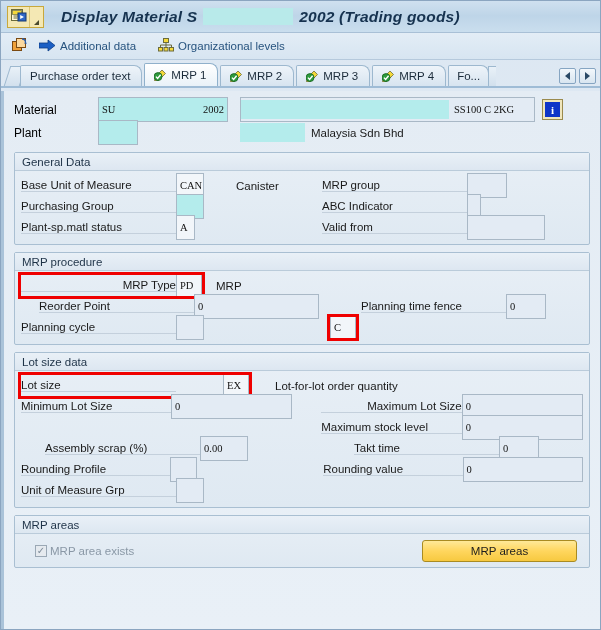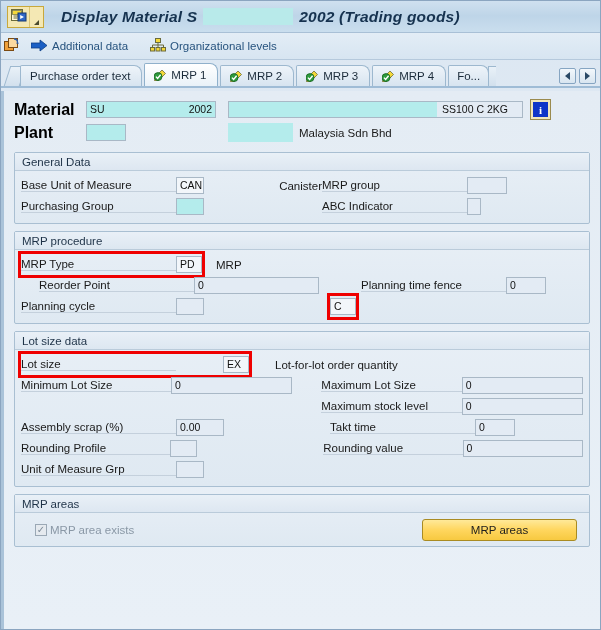--- a/index.html
+++ b/index.html
@@ -60,20 +60,21 @@
     display: inline-block;
     height: 17px;
     vertical-align: middle;
   }
 
   
   .toolbar {
     height: 27px;
     background: linear-gradient(180deg,#e3edf6 0%,#d7e5f1 100%);
     display:flex; align-items:center;
+    padding-left: 8px;
     border-bottom: 1px solid #b5c9dc;
     gap: 6px;
   }
   .tb-item { display:flex; align-items:center; gap:4px; padding: 1px 3px; cursor: default;}
   .tb-label { color:#27537e; font-size:11.5px; }
 
   
   .tabstrip {
     position: relative;
     height: 25px;
@@ -133,30 +134,30 @@
 
   
   .content {
     position:absolute; left:0; right:0; top:90px; bottom:0;
     background: linear-gradient(180deg,#e4ecf4 0%,#e9f0f7 100%);
     border-left: 3px solid #aac3d9;
     padding: 8px 10px 0 10px;
   }
 
   .hdrrow { display:flex; align-items:center; height:21px; margin-bottom:2px; }
-  .hdrlabel { width:72px; font-size:16px;font-weight:bold; }
+  .hdrlabel { width:84px; font-size:12px; }
 
   .fld {
-    height: 17px;
+    height: 25px;
     border: 1px solid #a9b8c6;
     background: #e3ebf4;
     font-size: 11.5px;
     line-height: 17px;
     padding: 0 3px;
-    font-family: Liberation Sans, sans-serif;
+    font-family: Liberation Serif, serif;
     font-size: 10.5px;
     color:#111;
     display:flex; align-items:center;
     overflow:hidden;
     white-space:nowrap;
   }
   .fld.cyan { background: #b4ecec; }
   .fld.white { background:#f2f6fa; }
   .fld .r { margin-left:auto; }
 
@@ -371,44 +372,51 @@
       <span class="lbl" style="margin-left:6px;">Malaysia Sdn Bhd</span>
     </div>
 
     <div class="group" style="margin-top:9px;">
       <div class="group-title">General Data</div>
       <div class="group-body">
 
         <div class="row">
           <div class="lbl uline" style="width:155px;">Base Unit of Measure</div>
           <div class="fld white" style="width:28px;">CAN</div>
-          <div class="lbl" style="width:86px;margin-left:32px;text-align:right;">Canister</div>
+          <div class="lbl" style="width:86px;margin-left:32px;">Canister</div>
           <div class="lbl uline" style="width:145px;">MRP group</div>
           <div class="fld" style="width:40px;"></div>
         </div>
 
         <div class="row">
           <div class="lbl uline" style="width:155px;">Purchasing Group</div>
           <div class="fld cyan" style="width:28px;"></div>
           <div style="width:118px;"></div>
           <div class="lbl uline" style="width:145px;">ABC Indicator</div>
           <div class="fld" style="width:14px;"></div>
         </div>
 
+        <div class="row">
+          <div class="lbl uline" style="width:155px;">Plant-sp.matl status</div>
+          <div class="fld white" style="width:19px;">A</div>
+          <div style="width:127px;"></div>
+          <div class="lbl uline" style="width:145px;">Valid from</div>
+          <div class="fld" style="width:78px;"></div>
+        </div>
 
       </div>
     </div>
 
     <div class="group">
       <div class="group-title">MRP procedure</div>
       <div class="group-body">
 
         <div class="row">
           <div class="redbox" style="display:flex;align-items:center;height:21px;">
-            <div class="lbl uline" style="width:155px;">MRP Type</div>
+            <div class="lbl uline" style="width:155px;text-align:right;">MRP Type</div>
             <div class="fld white" style="width:26px;">PD</div>
           </div>
           <div class="lbl" style="margin-left:14px;">MRP</div>
         </div>
 
         <div class="row">
           <div class="lbl uline" style="width:155px;margin-left:18px;">Reorder Point</div>
           <div class="fld" style="width:125px;">0</div>
           <div class="lbl uline" style="width:145px;margin-left:42px;">Planning time fence</div>
           <div class="fld" style="width:40px;">0</div>
@@ -433,32 +441,32 @@
           <div class="redbox" style="display:flex;align-items:center;height:21px;">
             <div class="lbl uline" style="width:155px;">Lot size</div>
             <div class="fld white" style="width:26px;margin-left:47px;">EX</div>
           </div>
           <div class="lbl" style="margin-left:26px;">Lot-for-lot order quantity</div>
         </div>
 
         <div class="row">
           <div class="lbl uline" style="width:155px;">Minimum Lot Size</div>
           <div class="fld" style="width:125px;">0</div>
-          <div class="lbl uline" style="width:145px;margin-left:29px;">Maximum Lot Size</div>
+          <div class="lbl uline" style="width:145px;margin-left:29px;text-align:right;">Maximum Lot Size</div>
           <div class="fld" style="width:125px;">0</div>
         </div>
 
         <div class="row">
           <div style="width:280px;"></div>
           <div class="lbl uline" style="width:145px;margin-left:29px;">Maximum stock level</div>
           <div class="fld" style="width:125px;">0</div>
         </div>
 
         <div class="row">
-          <div class="lbl uline" style="width:155px;">Assembly scrap (%)</div>
+          <div class="lbl uline" style="width:155px;margin-left:24px;">Assembly scrap (%)</div>
           <div class="fld" style="width:48px;">0.00</div>
           <div class="lbl uline" style="width:145px;margin-left:106px;">Takt time</div>
           <div class="fld" style="width:40px;">0</div>
         </div>
 
         <div class="row">
           <div class="lbl uline" style="width:155px;">Rounding Profile</div>
           <div class="fld" style="width:28px;"></div>
           <div class="lbl uline" style="width:145px;margin-left:126px;">Rounding value</div>
           <div class="fld" style="width:125px;">0</div>

